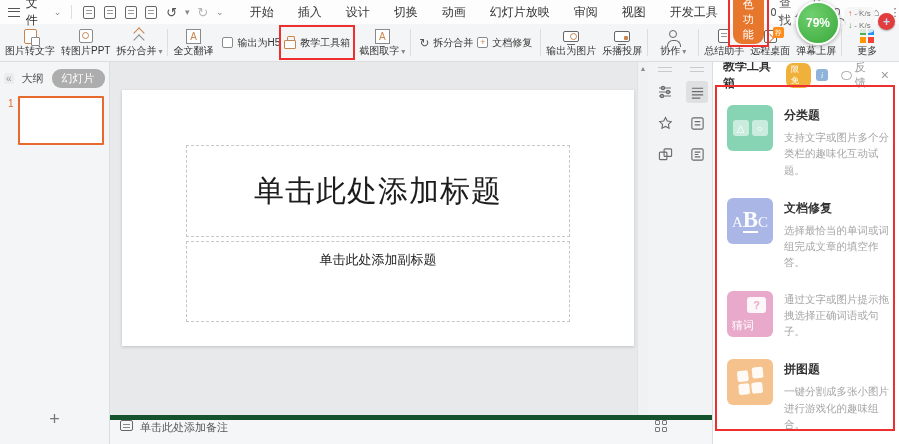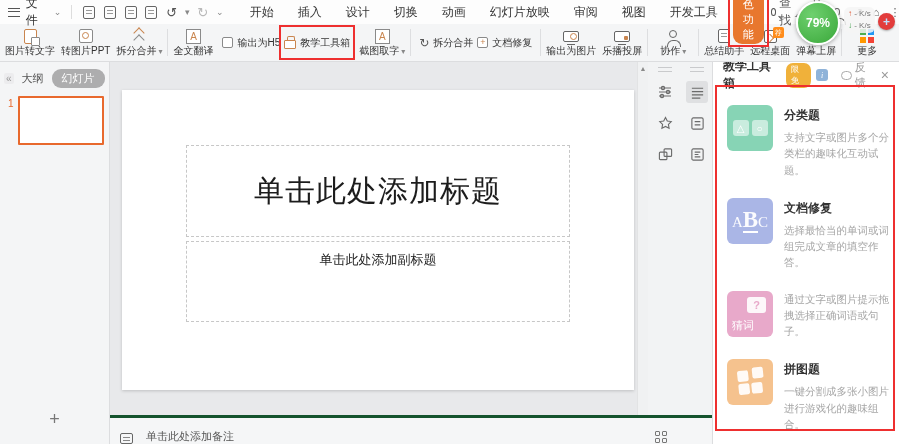--- a/index.html
+++ b/index.html
@@ -83,36 +83,36 @@
   .lp-tab { font-size:11px; color:#555; }
   .lp-tab.sel { background:#adadae; color:#fff; border-radius:9px; padding:2px 10px; }
   .thumb-row { display:flex; align-items:flex-start; padding:2px 4px 0 8px; gap:4px; }
   .thumb-num { color:#e8692d; font-size:10px; margin-top:2px; }
   .thumb { width:86px; height:49px; background:#fff; border:2px solid #e8692d; border-radius:1px; }
   .lp-add { margin-top:auto; text-align:center; padding:8px 0 14px; color:#777; font-size:18px; font-weight:300; }
 
   .center { flex:1; display:flex; flex-direction:column; min-width:0; }
   .canvas { flex:1; background:#e8e9eb; display:flex; position:relative; min-height:0; }
   .slide-wrap { flex:1; position:relative; }
-  .slide { position:absolute; left:12px; top:28px; right:3px; height:300px; background:#fff; box-shadow:0 1px 3px rgba(0,0,0,.18); }
+  .slide { position:absolute; left:12px; top:28px; right:3px; height:256px; background:#fff; box-shadow:0 1px 3px rgba(0,0,0,.18); }
   .ph { position:absolute; left:12.5%; right:12.5%; border:1px dashed #c7c7c7; }
   .ph-title { top:55px; height:92px; display:flex; align-items:center; justify-content:center; }
   .ph-title span { font-size:30px; color:#1c1c1c; letter-spacing:1px; }
   .ph-sub { top:151px; height:81px; text-align:center; padding-top:9px; }
   .ph-sub span { font-size:13px; color:#222;font-family:Liberation Serif, serif; }
   .vscroll { width:11px; background:#f0f1f2; border-left:1px solid #e2e3e4; display:flex; justify-content:center; padding-top:3px; }
   .vscroll span { font-size:7px; color:#8a8a8a; }
   .minibar { width:64px; background:#f2f3f4; display:flex; gap:10px; padding:5px 6px; }
   .mb-col { display:flex; flex-direction:column; align-items:center; gap:9px; }
   .handle { width:14px; height:5px; border-top:1.5px solid #c9cacc; border-bottom:1.5px solid #c9cacc; }
   .sicon { width:22px; height:22px; display:flex; align-items:center; justify-content:center; border-radius:3px; }
   .sicon.sel { background:#dfe0e2; }
   .sicon svg { stroke:#6b6b6b; fill:none; stroke-width:1.2; }
 
-  .statusbar { height:29px; background:#f5f6f7; border-top:3px solid #14532d; display:flex; align-items:flex-end; padding:0 10px; gap:13px; }
+  .statusbar { height:29px; background:#f5f6f7; border-top:5px solid #14532d; display:flex; align-items:flex-start; padding:0 10px; gap:7px; }
   .i-note { width:13px; height:11px; border:1.3px solid #666; border-radius:2px; position:relative; }
   .i-note::after { content:""; position:absolute; left:2px; right:2px; top:3px; border-top:1.1px solid #888; box-shadow:0 3px 0 #888; }
   .sb-text { font-size:11px; color:#555; }
   .i-grid { margin-left:auto; margin-right:34px; width:13px; height:13px; display:grid; grid-template-columns:5px 5px; grid-template-rows:5px 5px; gap:2px; }
   .i-grid span { border:1.2px solid #777; border-radius:1px; }
 
   
   .rightpanel { width:187px; background:#fff; border-left:1px solid #dcdddf; position:relative; overflow:hidden; }
   .rp-head { height:26px; display:flex; align-items:center; padding:0 10px; gap:5px; }
   .rp-title { font-size:12px; color:#333; font-weight:bold; }

